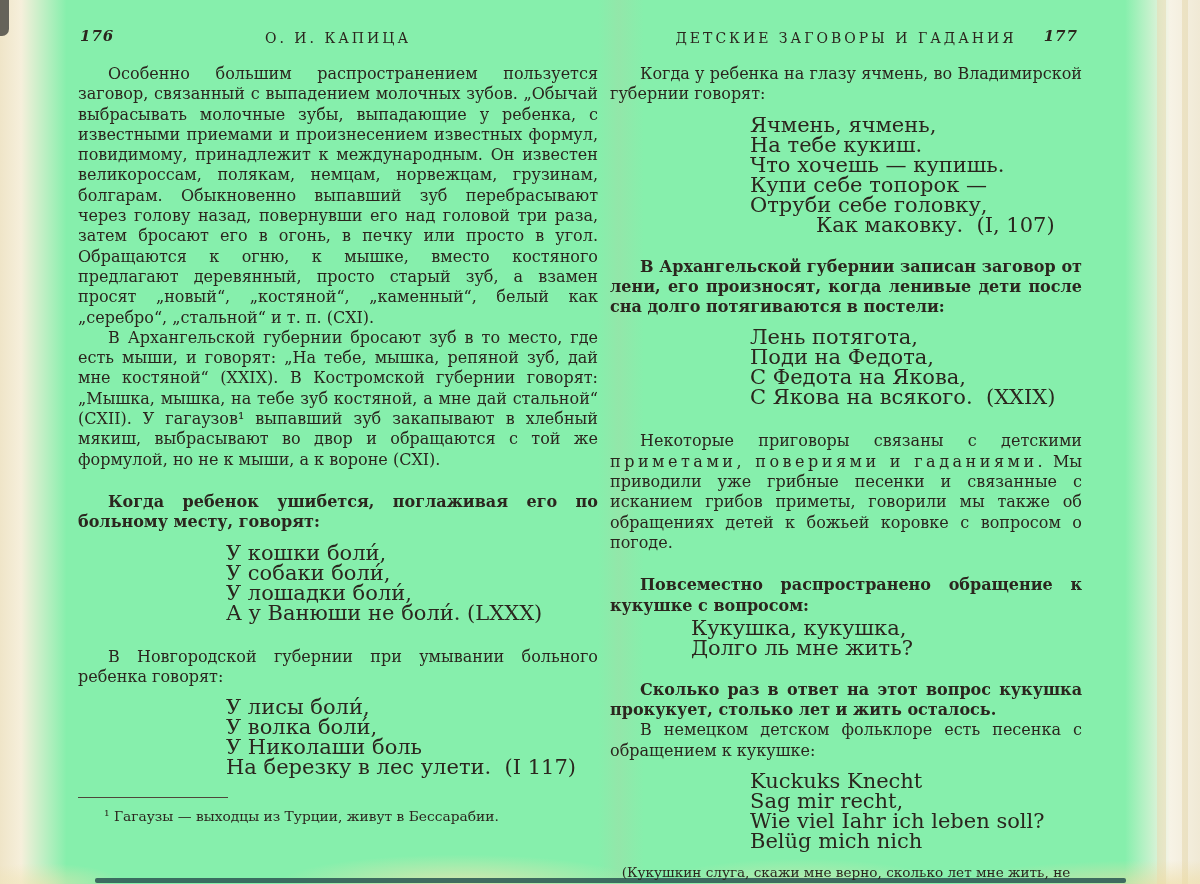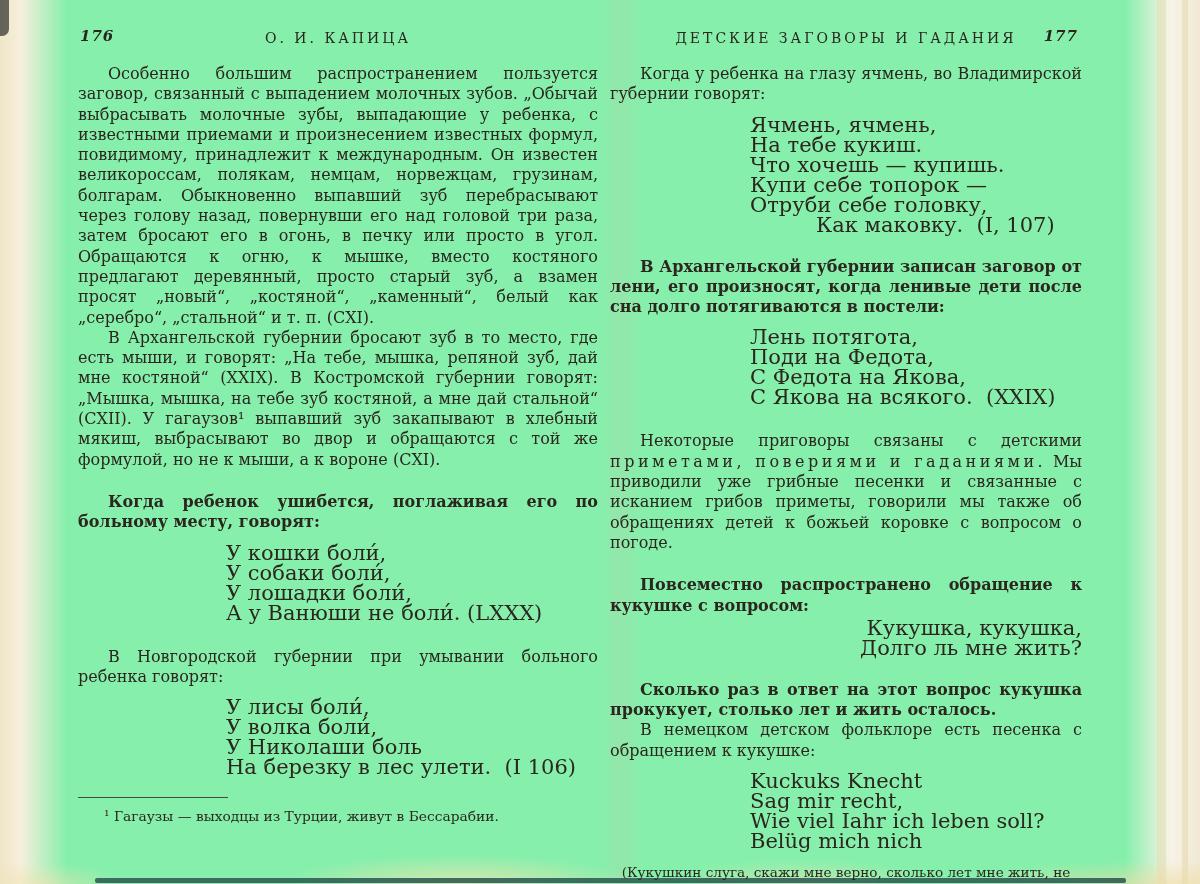--- a/index.html
+++ b/index.html
@@ -42,21 +42,21 @@
   .pagenum.pr { right:4px;text-align:right; }
 
   p.body { margin:0; text-indent:30px; text-align:justify; }
   p.body.gap { margin-top:24px; }
   p.body.sgap { margin-top:22px;font-weight:bold; }
 
   .verse { margin:10px 0 12px 148px; font-size:21px; line-height:20px; }
   .page-right .verse { margin-left:140px; }
   .verse-line { white-space:pre; }
   .verse-line.indent2 { margin-left:66px; }
-  .verse.tight { margin:2px 0 6px 81px;text-align:right; }
+  .verse.tight { margin:2px 0 6px 81px; }
 
   .sperr { letter-spacing:3.5px; }
 
   .fn-rule { width:150px; border:0; border-top:1.5px solid #4e463a; margin:20px 0 10px 0; }
   .footnote { font-size:13.8px; line-height:17px; text-indent:26px; margin:0; }
 
   .trans-note { font-size:13.6px; line-height:18.5px; text-align:center; margin:12px 0 0 0; }
 </style>
 </head>
 <body>
@@ -88,21 +88,21 @@
       <div class="verse-line">У лошадки боли́,</div>
       <div class="verse-line">А у Ванюши не боли́. (LXXX)</div>
     </div>
 
     <p class="body gap">В Новгородской губернии при умывании больного ребенка говорят:</p>
 
     <div class="verse">
       <div class="verse-line">У лисы боли́,</div>
       <div class="verse-line">У волка боли́,</div>
       <div class="verse-line">У Николаши боль</div>
-      <div class="verse-line">На березку в лес улети.  (I 106)</div>
+      <div class="verse-line">На березку в лес улети.  (I 117)</div>
     </div>
 
     <hr class="fn-rule">
     <p class="footnote">¹ Гагаузы — выходцы из Турции, живут в Бессарабии.</p>
   </div>
 
   <div class="page page-right">
     <div class="page-head">
       <div class="head-title">ДЕТСКИЕ ЗАГОВОРЫ И ГАДАНИЯ</div>
       <span class="pagenum pr">177</span>

